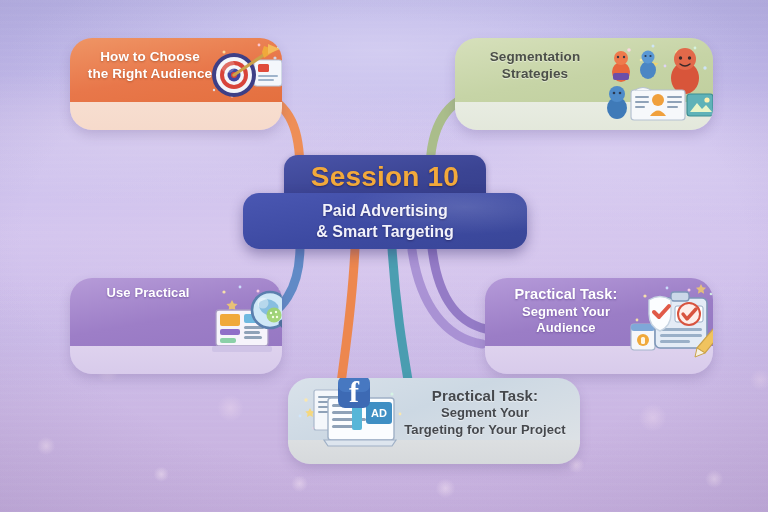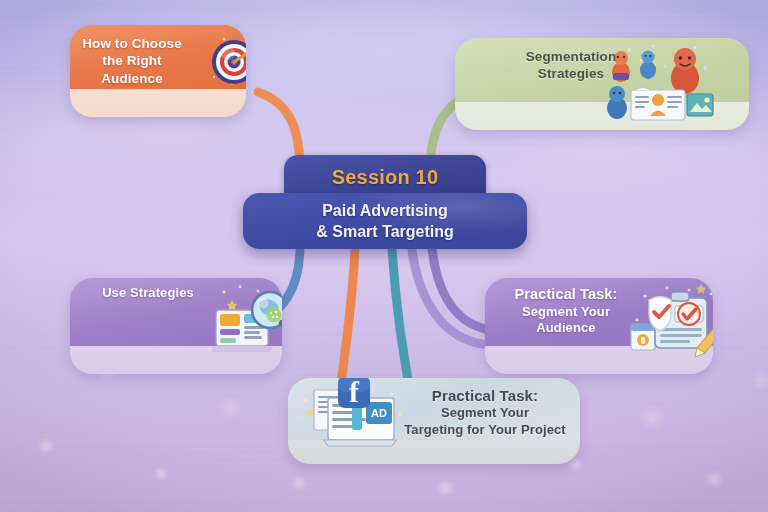--- a/index.html
+++ b/index.html
@@ -85,30 +85,30 @@
     position:relative;z-index:3;
     width:100%;
     box-sizing:border-box;
     text-align:center;
     line-height:1.28;
     letter-spacing:.1px;
   }
   .card .art{position:absolute;z-index:2;pointer-events:none;}
 
   
-  #card-tl{left:70px;top:25px;width:176px;height:92px;}
+  #card-tl{left:70px;top:38px;width:212px;height:92px;}
   #card-tl .head{height:64px;background:linear-gradient(170deg,#ef9565 0%,#e8774a 55%,#e4703f 100%);}
   #card-tl .foot{height:28px;background:linear-gradient(180deg,#f7ded0 0%,#f6dacb 100%);}
   #card-tl .txt{
     padding:10px 62px 0 10px;color:#ffffff;font-size:13.5px;font-weight:600;
     text-shadow:0 1px 2px rgba(120,50,20,.45);
   }
 
   
-  #card-tr{left:455px;top:38px;width:258px;height:92px;padding-left:36px;}
+  #card-tr{left:455px;top:38px;width:258px;height:92px;}
   #card-tr .head{height:64px;background:linear-gradient(170deg,#d6e0bb 0%,#c6d4a6 55%,#c0cf9e 100%);}
   #card-tr .foot{height:28px;background:linear-gradient(180deg,#e8ece2 0%,#e3e8db 100%);}
   #card-tr .txt{
     padding:10px 108px 0 10px;color:#4b4f48;font-size:13.5px;font-weight:600;
     text-shadow:0 1px 1px rgba(255,255,255,.55);
   }
 
   
   #card-bl{left:70px;top:278px;width:212px;height:96px;}
   #card-bl .head{height:68px;background:linear-gradient(170deg,#b69bd8 0%,#9d7ec7 55%,#9678c3 100%);}
@@ -141,21 +141,21 @@
   
   #center{position:absolute;left:243px;top:155px;width:284px;height:94px;}
   #c-top{
     position:absolute;left:41px;top:0;width:202px;height:44px;
     border-radius:14px 14px 0 0;
     background:linear-gradient(170deg,#4a54a8 0%,#3b4493 60%,#363f8c 100%);
     display:flex;align-items:center;justify-content:center;
     box-shadow:0 2px 6px rgba(40,35,95,.35);
   }
   #c-top .t{
-    font-size:20px;font-weight:700;letter-spacing:.2px;
+    font-size:28px;font-weight:700;letter-spacing:.2px;
     text-shadow:0 1px 2px rgba(25,20,70,.6);
   }
   #c-bot{
     position:absolute;left:0;top:38px;width:284px;height:56px;
     border-radius:16px;
     background:linear-gradient(170deg,#4a57b2 0%,#3d4aa2 55%,#394697 100%);
     display:flex;flex-direction:column;align-items:center;justify-content:center;
     box-shadow:0 5px 13px rgba(45,35,100,.4);
   }
   #c-bot .l{
@@ -319,21 +319,21 @@
       <div class="l">Paid Advertising</div>
       <div class="l">&amp; Smart Targeting</div>
     </div>
     <div id="c-shine"></div>
   </div>
 
   <div class="card" id="card-bl">
     <div class="head"></div>
     <div class="foot"></div>
     <div class="txt">
-      <div>Use Strategies</div>
+      <div>Use Practical</div>
     </div>
 
     <svg class="art" style="left:140px;top:4px;" width="88" height="78" viewBox="0 0 88 78">
       <g opacity=".9">
         <circle cx="14" cy="10" r="1.6" fill="#ffe9a8"></circle>
           <circle cx="30" cy="5" r="1.4" fill="#cfe6ff"></circle>
         <circle cx="48" cy="9" r="1.5" fill="#ffd2e6"></circle>
           <circle cx="70" cy="7" r="1.3" fill="#d6f7e4"></circle>
         <circle cx="8" cy="30" r="1.4" fill="#ffe9a8"></circle>
           <circle cx="80" cy="30" r="1.6" fill="#cfe6ff"></circle>

